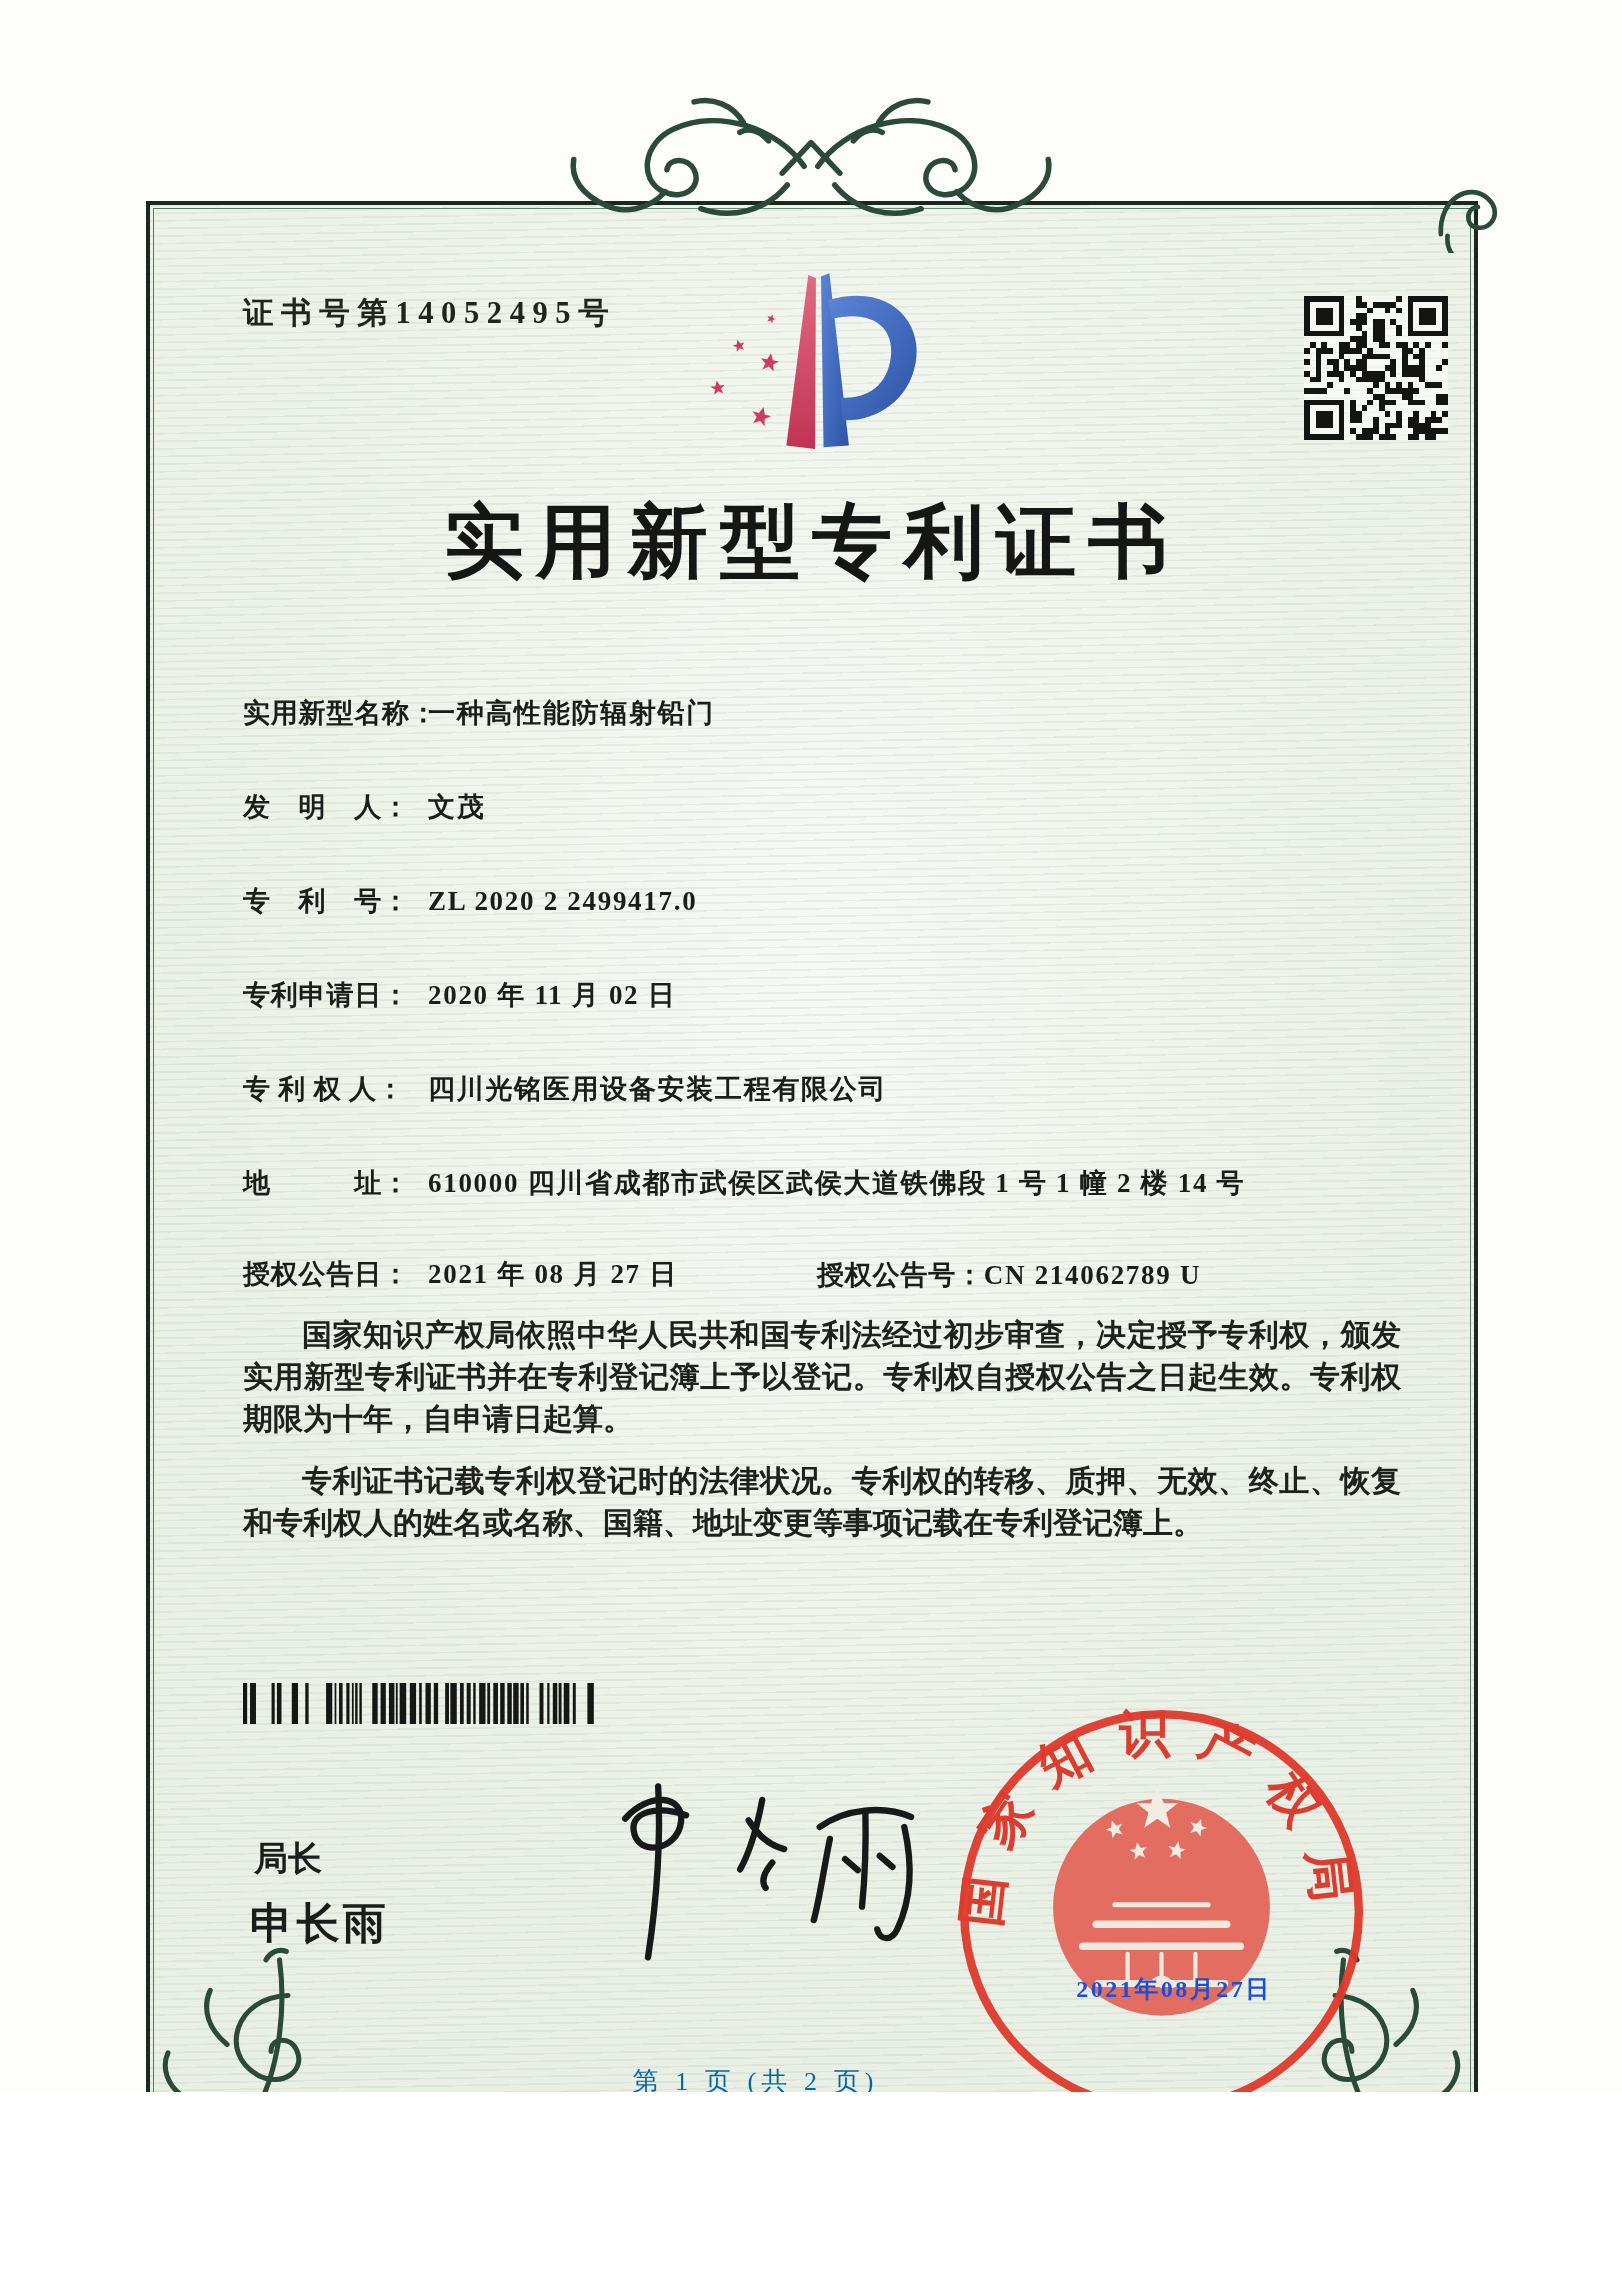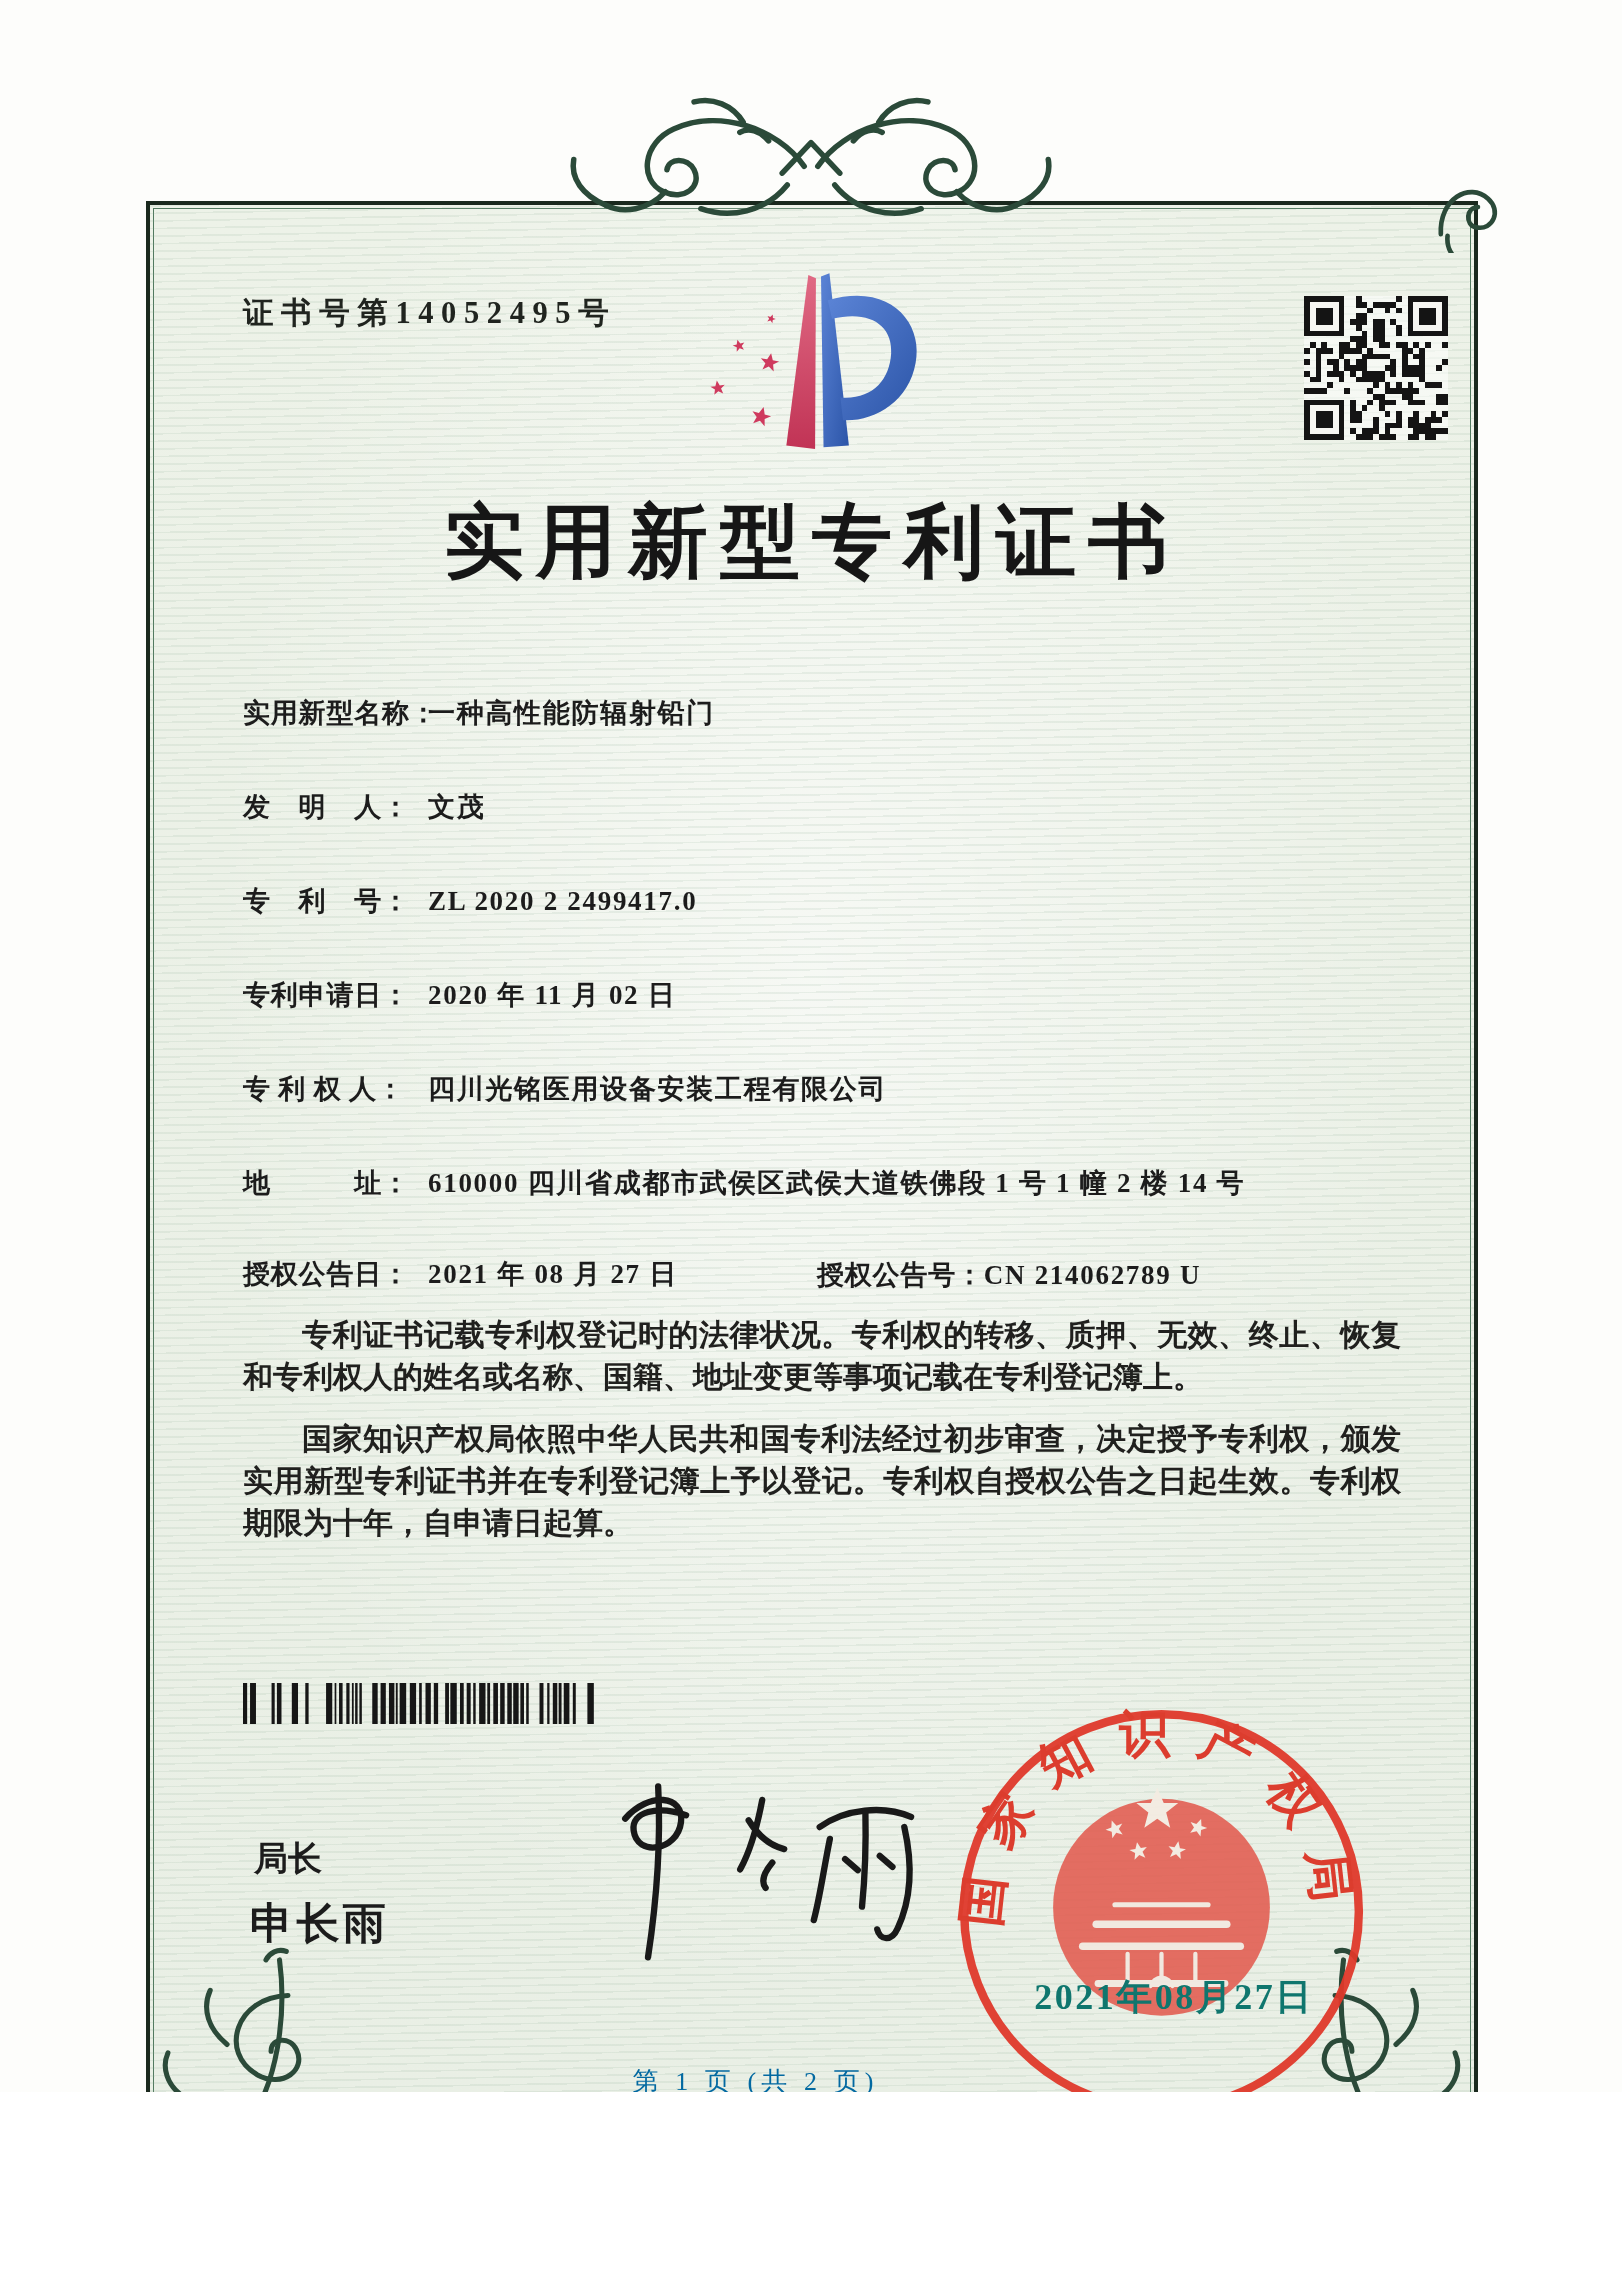--- a/index.html
+++ b/index.html
@@ -37,21 +37,21 @@
              font-weight:600;line-height:42px;text-align:justify;color:#20201e;}
   .body-text p{margin:0;text-indent:59px;}
   .body-text p + p{margin-top:20.3px;}
   .barcode{position:absolute;left:243px;top:1683px;width:356px;height:41px;z-index:2;}
   .director-label{position:absolute;left:254px;top:1836px;z-index:2;font-size:34px;font-weight:600;}
   .director-name{position:absolute;left:250px;top:1895px;z-index:2;font-size:43px;font-weight:600;letter-spacing:3.4px;}
   .signature{position:absolute;left:483px;top:1778px;width:440px;height:203px;z-index:4;}
   .signature path{stroke:#191919;stroke-width:7.5;fill:none;stroke-linecap:round;stroke-linejoin:round;}
   .seal{position:absolute;left:954px;top:1704px;width:415px;height:415px;z-index:3;opacity:.94;}
   .seal-date{position:absolute;left:975px;top:1973px;width:398px;z-index:5;text-align:center;
-             font-size:36px;font-weight:700;letter-spacing:2.5px;color:#0f766e;}
+             font-size:24px;font-weight:700;letter-spacing:2.5px;color:#1d4ed8;}
   .page-info{position:absolute;left:146px;top:2064px;width:1219px;z-index:2;text-align:center;
              font-size:26px;font-weight:400;letter-spacing:5.1px;color:#0369a1;}
   .continuation{position:absolute;left:146px;top:2161px;width:1219px;z-index:2;text-align:center;
                 font-size:28px;font-weight:700;letter-spacing:6.8px;color:#1f1f1d;}
 </style>
 </head>
 <body>
 
 <div id="page">
 
@@ -363,22 +363,22 @@
     <span class="lbl">地　　　址：</span><span class="val addr">610000 四川省成都市武侯区武侯大道铁佛段 1 号 1 幢 2 楼 14 号</span>
   </div>
   <div class="row" style="top:1251px">
     <span class="lbl">授权公告日：</span><span class="val">2021 年 08 月 27 日</span>
     <span class="grant2">
       <span class="lbl2">授权公告号：</span><span class="val">CN 214062789 U</span>
     </span>
   </div>
 
   <div class="body-text">
+    <p>国家知识产权局依照中华人民共和国专利法经过初步审查，决定授予专利权，颁发实用新型专利证书并在专利登记簿上予以登记。专利权自授权公告之日起生效。专利权期限为十年，自申请日起算。</p>
     <p>专利证书记载专利权登记时的法律状况。专利权的转移、质押、无效、终止、恢复和专利权人的姓名或名称、国籍、地址变更等事项记载在专利登记簿上。</p>
-    <p>国家知识产权局依照中华人民共和国专利法经过初步审查，决定授予专利权，颁发实用新型专利证书并在专利登记簿上予以登记。专利权自授权公告之日起生效。专利权期限为十年，自申请日起算。</p>
   </div>
 
   <svg id="barcode" class="barcode" viewBox="0 0 420 48" preserveAspectRatio="none">
       <rect x="0.0" y="0" width="4.9" height="48" fill="#161616"></rect>
       <rect x="8.3" y="0" width="7.0" height="48" fill="#161616"></rect>
       <rect x="33.7" y="0" width="3.7" height="48" fill="#161616"></rect>
       <rect x="40.0" y="0" width="5.4" height="48" fill="#161616"></rect>
       <rect x="57.6" y="0" width="7.3" height="48" fill="#161616"></rect>
       <rect x="73.5" y="0" width="3.9" height="48" fill="#161616"></rect>
       <rect x="98.0" y="0" width="7.3" height="48" fill="#161616"></rect>

